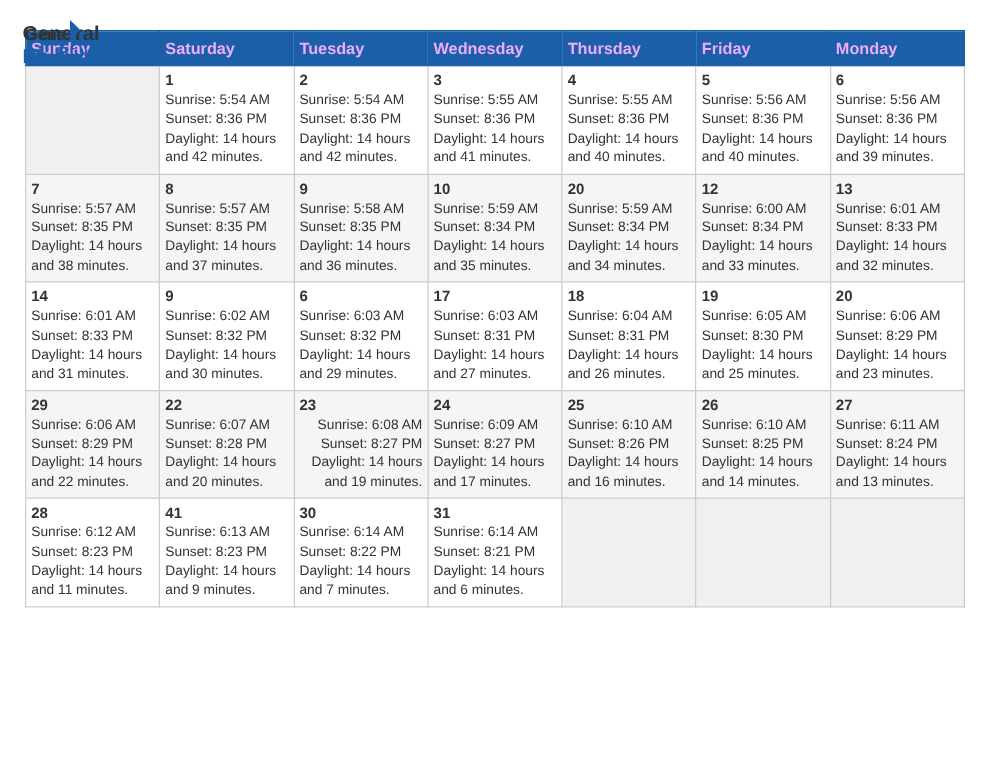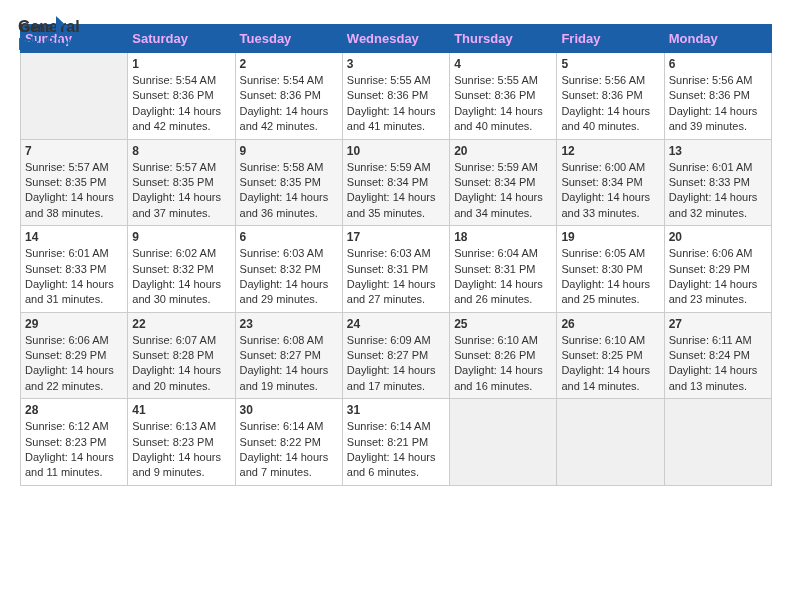--- a/index.html
+++ b/index.html
@@ -243,21 +243,21 @@
 Daylight: 14 hours and 22 minutes.</div>
         </td>
         <td>
           <span class="day-number">22</span>
           <div class="day-info" style="white-space: pre-line;">Sunrise: 6:07 AM
 Sunset: 8:28 PM
 Daylight: 14 hours and 20 minutes.</div>
         </td>
         <td>
           <span class="day-number">23</span>
-          <div class="day-info" style="white-space: pre-line;">Sunrise: 6:08 AM
+          <div class="day-info" style="white-space: pre-line; text-align: right;">Sunrise: 6:08 AM
 Sunset: 8:27 PM
 Daylight: 14 hours and 19 minutes.</div>
         </td>
         <td>
           <span class="day-number">24</span>
           <div class="day-info" style="white-space: pre-line;">Sunrise: 6:09 AM
 Sunset: 8:27 PM
 Daylight: 14 hours and 17 minutes.</div>
         </td>
         <td>

